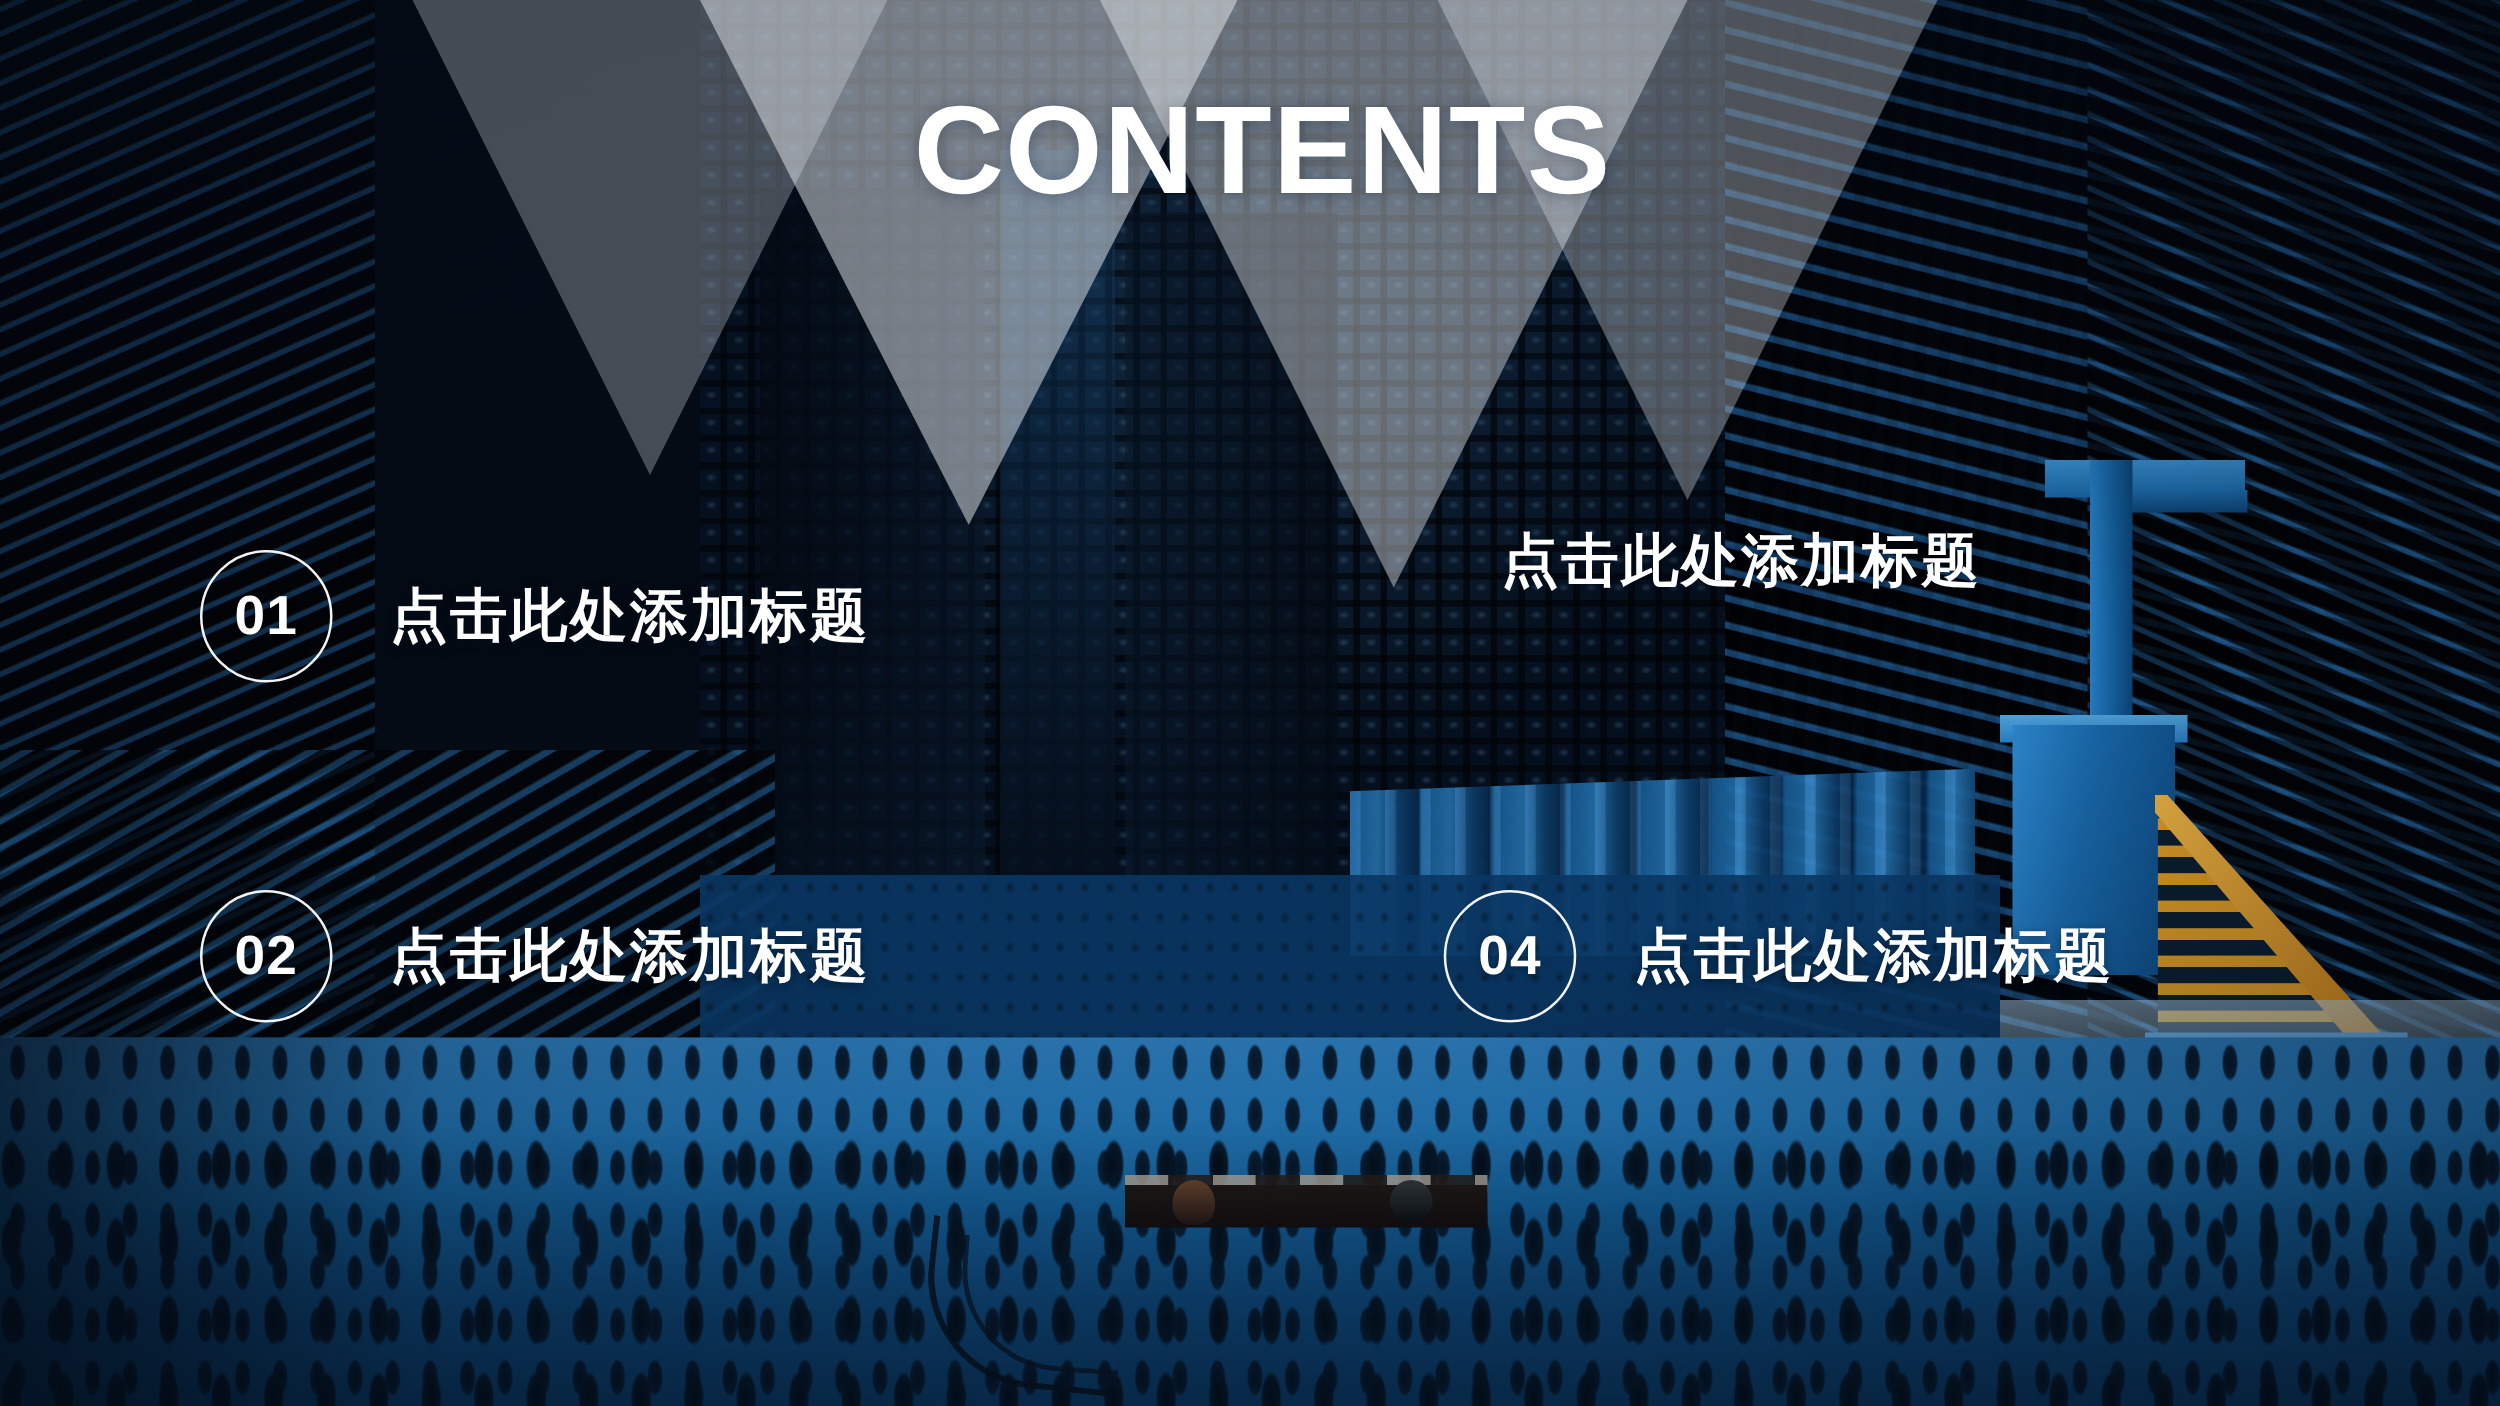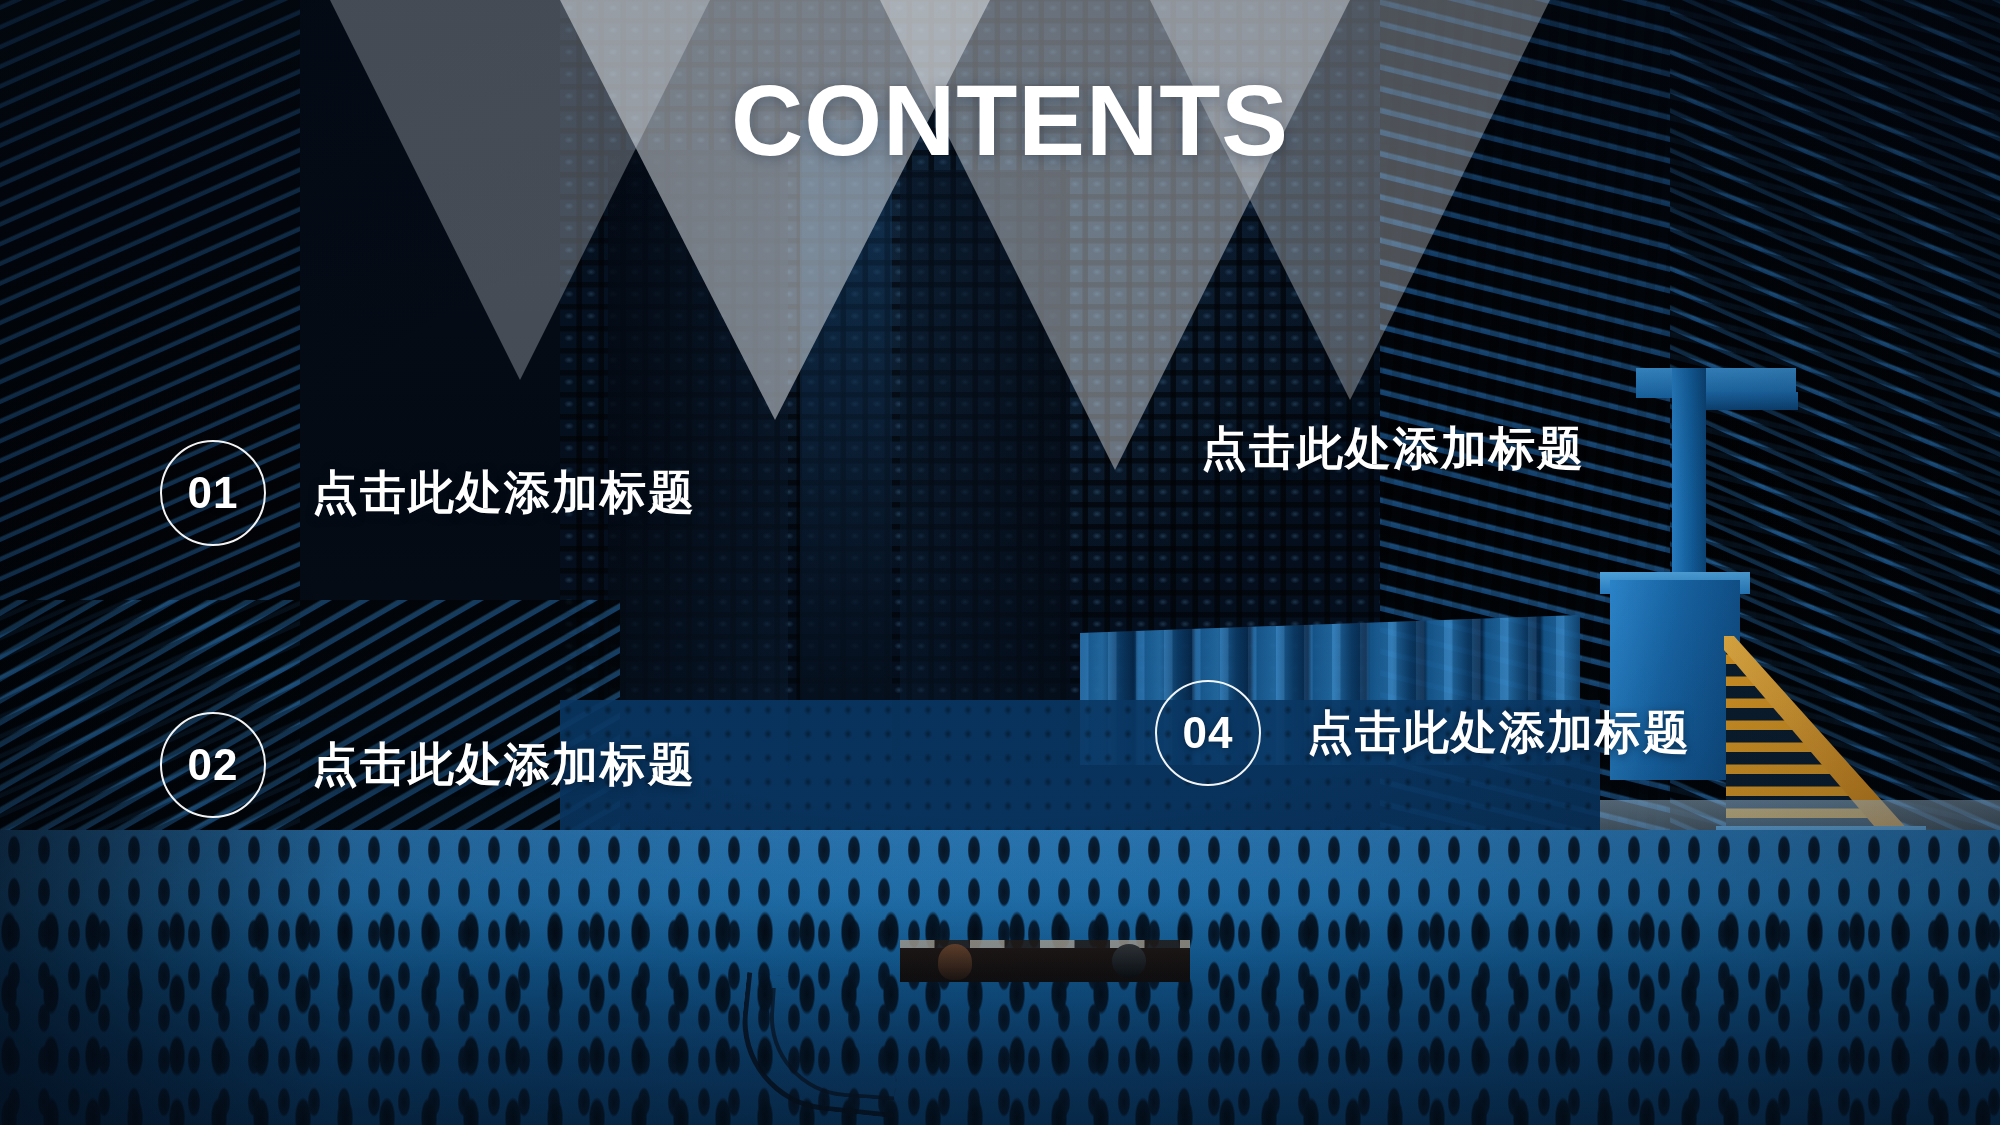--- a/index.html
+++ b/index.html
@@ -311,21 +311,21 @@
     text-shadow:0 2px 14px rgba(0,20,45,.30);
     padding-left:20px;
   }
 
   
   .items { position:absolute; left:0; top:0; width:2000px; height:1125px; }
   .item { position:absolute; display:flex; align-items:center; }
   .item-01 { left:160px; top:440px; }
   .item-02 { left:1155px; top:418px; }
   .item-03 { left:160px; top:712px; }
-  .item-04 { left:1155px; top:680px;align-items:center; }
+  .item-04 { left:1155px; top:712px;align-items:center; }
 
   .circle {
     width:106px; height:106px; border-radius:50%;
     border:2.5px solid rgba(255,255,255,.95);
     display:flex; align-items:center; justify-content:center;
     flex:0 0 auto;
   }
   .circle-num {
     font-size:44px; font-weight:700; color:#ffffff;
     letter-spacing:1px; line-height:1;

